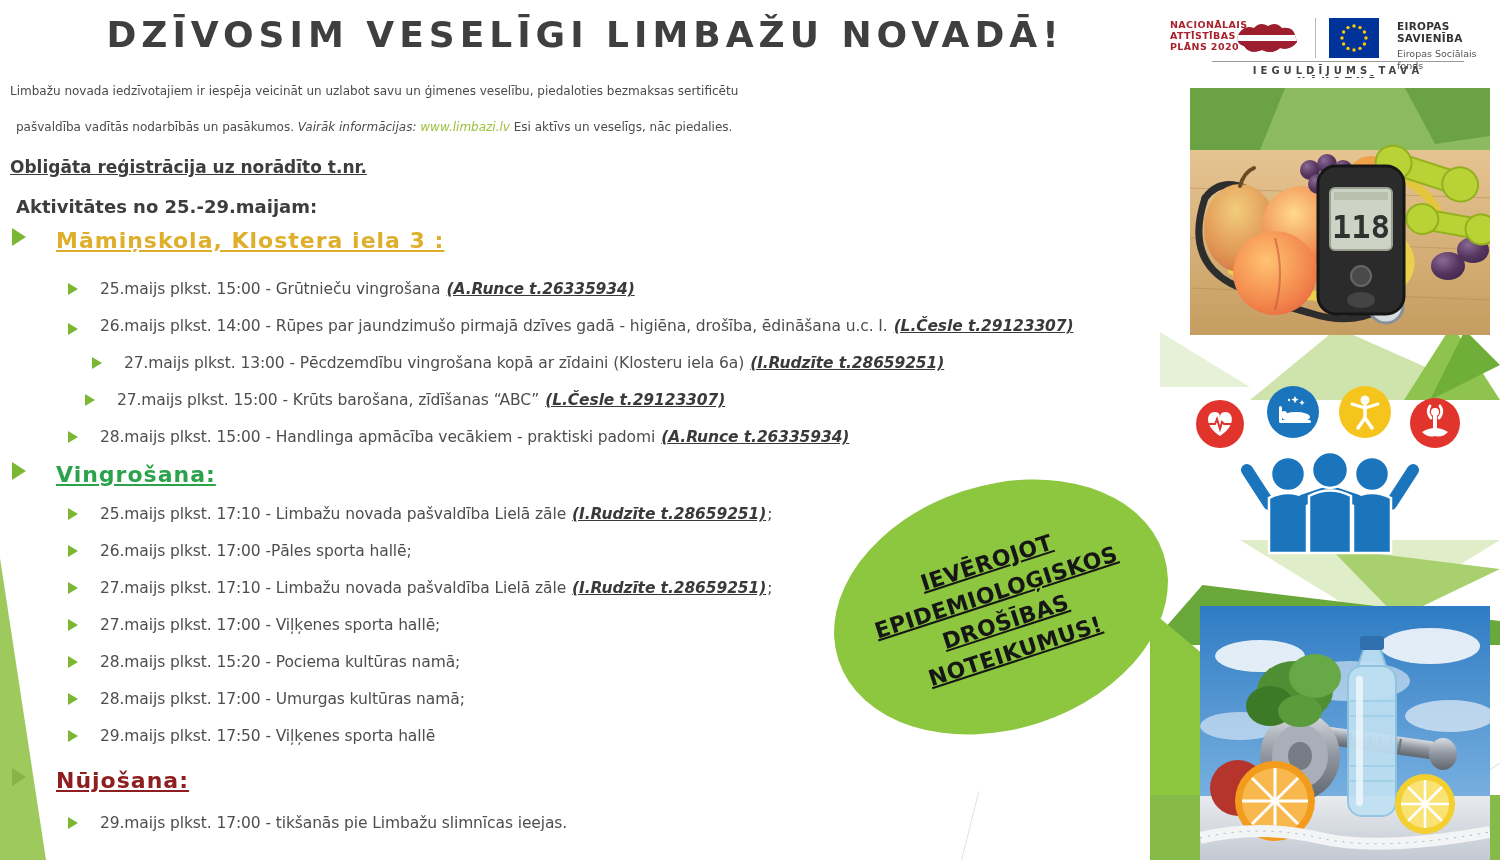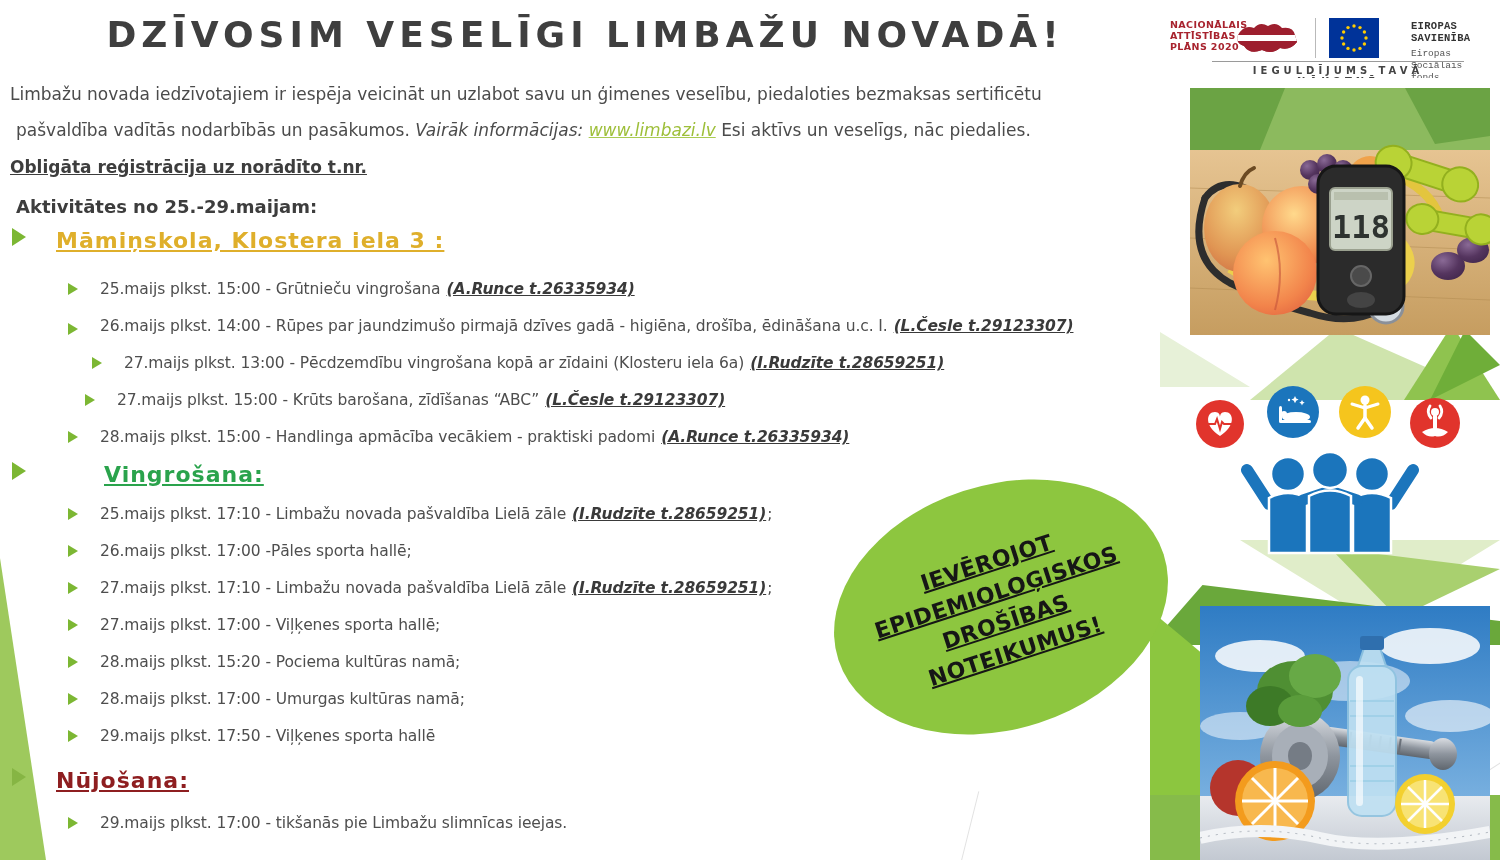--- a/index.html
+++ b/index.html
@@ -3,23 +3,23 @@
 <meta charset="utf-8">
 <style>
   html,body{margin:0;padding:0;background:#fff;}
   .canvas{position:relative;width:1500px;height:860px;background:#fff;overflow:hidden;
           font-family:"DejaVu Sans","Liberation Sans",sans-serif;color:#4e4e4e;}
   .abs{position:absolute;}
 
   
   .page-title{left:0;top:14px;width:1170px;text-align:center;font-size:36px;font-weight:700;
               letter-spacing:5px;color:#3f3f3f;}
-  .intro-line{font-size:17px;color:#4b4b4b;white-space:nowrap;}
+  .intro-line{font-size:12px;color:#4b4b4b;white-space:nowrap;}
   .italic{font-style:italic;}
-  .link{color:#9ebf3a;font-style:italic;text-decoration:underline;text-decoration-color:#aacb52;cursor:pointer;}
+  .link{color:#9ebf3a;font-style:italic;text-decoration-color:#aacb52;cursor:pointer;}
   .reg{font-size:17px;font-weight:700;color:#3d3d3d;text-decoration:underline;white-space:nowrap;}
   .akt{font-size:18px;font-weight:700;color:#3d3d3d;white-space:nowrap;}
 
   .sec-row{display:flex;white-space:nowrap;}
   .tri-big{width:0;height:0;border-left:14px solid #7cb733;border-top:9px solid transparent;
            border-bottom:9px solid transparent;margin-right:30px;}
   .sec-title{font-size:22px;font-weight:700;text-decoration:underline;letter-spacing:1px;}
   .sec-gold{color:#dfaf2b;text-decoration-color:#dfaf2b;}
   .sec-green{color:#2aa34c;text-decoration-color:#2aa34c;}
   .sec-red{color:#8e1e20;text-decoration-color:#8e1e20;}
@@ -119,21 +119,21 @@
     <span class="tri-sm"></span>
     <span>27.maijs plkst. 15:00 - Krūts barošana, zīdīšanas “ABC”</span>
     <span class="contact">(L.Česle t.29123307)</span>
   </div>
   <div class="abs item-row" style="left:68px;top:428px;">
     <span class="tri-sm"></span>
     <span>28.maijs plkst. 15:00 - Handlinga apmācība vecākiem - praktiski padomi</span>
     <span class="contact">(A.Runce t.26335934)</span>
   </div>
 
-  <div class="abs sec-row" style="left:12px;top:462px;gap:48px;">
+  <div class="abs sec-row" style="left:12px;top:462px;">
     <span class="tri-big"></span>
     <span class="sec-title sec-green">Vingrošana:</span>
   </div>
 
   <div class="abs item-row" style="left:68px;top:505px;">
     <span class="tri-sm"></span>
     <span>25.maijs plkst. 17:10 - Limbažu novada pašvaldība Lielā zāle</span>
     <span class="contact">(I.Rudzīte t.28659251)</span>
     <span class="suffix">;</span>
   </div>
@@ -200,21 +200,21 @@
           <circle cx="35.4" cy="26" r="1.7"></circle>
           <circle cx="31" cy="30.4" r="1.7"></circle>
         <circle cx="25" cy="32" r="1.7"></circle>
           <circle cx="19" cy="30.4" r="1.7"></circle>
           <circle cx="14.6" cy="26" r="1.7"></circle>
         <circle cx="13" cy="20" r="1.7"></circle>
           <circle cx="14.6" cy="14" r="1.7"></circle>
           <circle cx="19" cy="9.6" r="1.7"></circle>
       </g>
     </svg>
-    <div class="abs" style="left:246px;top:12px;font-family:Liberation Mono, monospace;">
+    <div class="abs" style="left:232px;top:12px;">
       <div class="eu-title">EIROPAS SAVIENĪBA</div>
       <div class="eu-sub" style="margin-top:4px;">Eiropas Sociālais</div>
       <div class="eu-sub">fonds</div>
     </div>
   </div>
   <div class="abs motto-line" style="left:1212px;top:61px;"></div>
   <div class="abs motto" style="left:1212px;top:65px;">IEGULDĪJUMS TAVĀ NĀKOTNĒ</div>
 
   <svg class="abs" style="left:1190px;top:78px;z-index:2;" width="300" height="257" viewBox="0 0 300 257">
     <defs>

